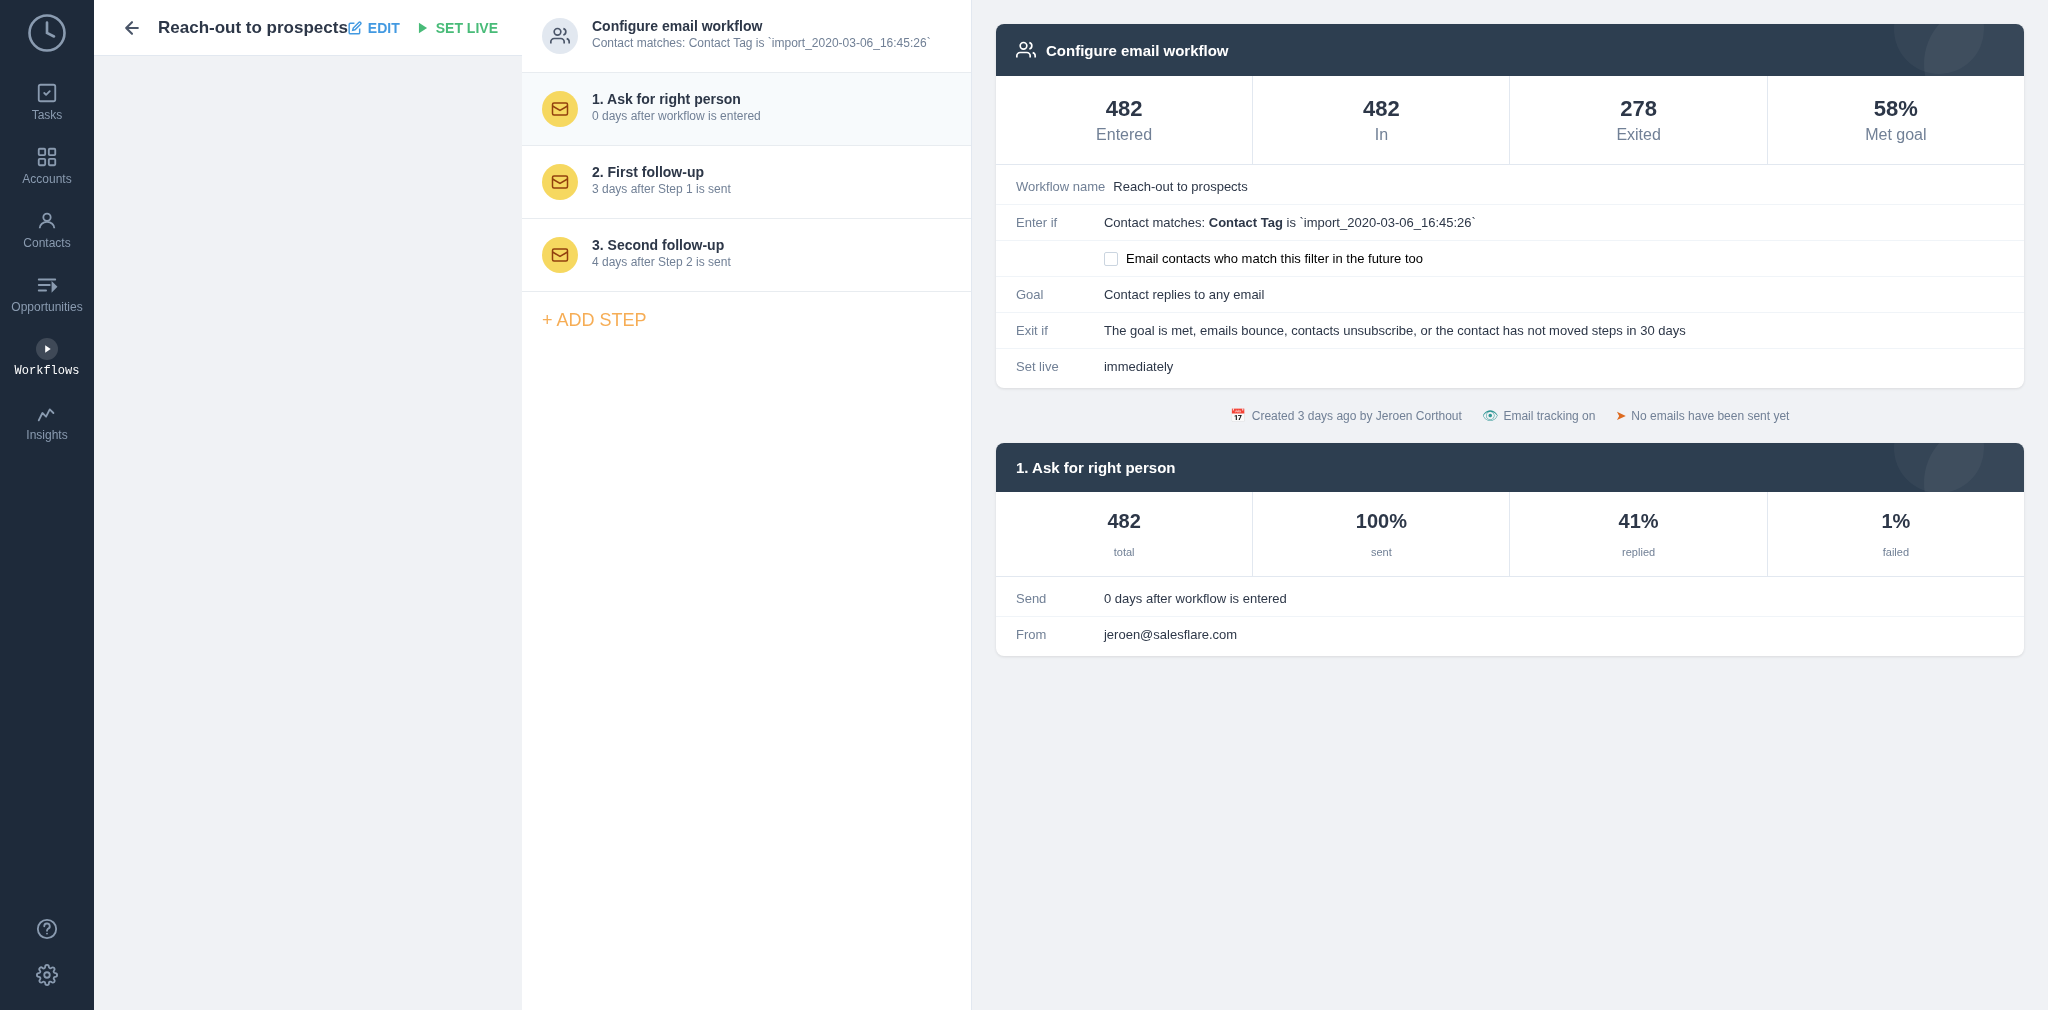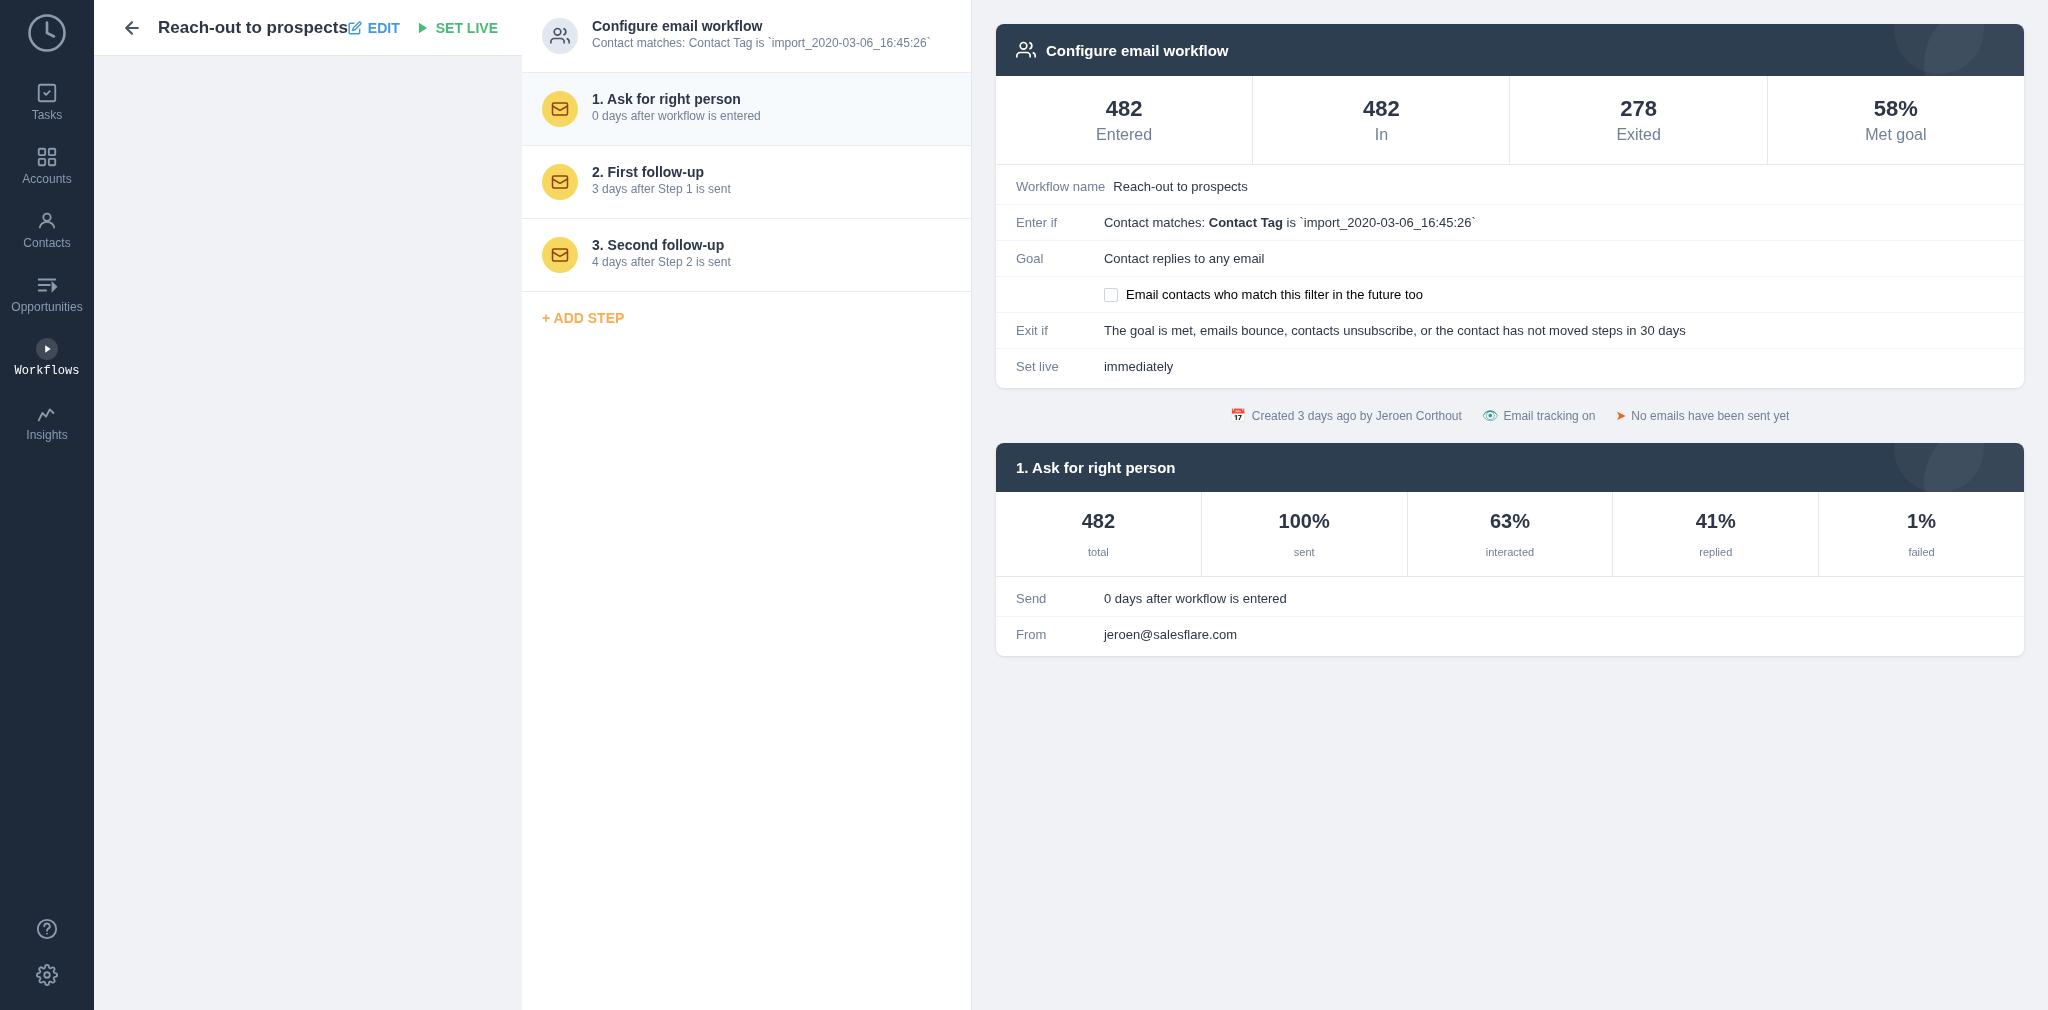--- a/index.html
+++ b/index.html
@@ -112,22 +112,22 @@
     .step-icon.contact { background: #e2e8f0; color: #4a5568; }
     .step-icon.email { background: #f6d860; color: #744210; }
 
     .step-info { flex: 1; }
     .step-name { font-size: 14px; font-weight: 600; color: #2d3748; }
     .step-sub { font-size: 12px; color: #718096; margin-top: 2px; }
 
     .add-step {
       padding: 18px 20px;
       color: #f6ad55;
-      font-weight: 700;
-      font-size: 14px;
+      font-weight: 400;
+      font-size: 18px;
       cursor: pointer;
       display: flex; align-items: center; gap: 6px;
     }
 
     
     .detail-panel {
       flex: 1;
       overflow-y: auto;
       padding: 24px;
       display: flex;
@@ -454,31 +454,31 @@
             <span class="detail-key">Workflow name</span>
             <span class="detail-val">Reach-out to prospects</span>
           </div>
           <div class="detail-row">
             <span class="detail-key">Enter if</span>
             <span class="detail-val">
               Contact matches: <strong>Contact Tag</strong> is `import_2020-03-06_16:45:26`
             </span>
           </div>
           <div class="detail-row">
-            <span class="detail-key">Goal</span>
-            <span class="detail-val">Contact replies to any email</span>
-          </div>
-          <div class="detail-row">
             <span class="detail-key"></span>
             <div class="checkbox-row">
               <div class="checkbox-box"></div>
               <span>Email contacts who match this filter in the future too</span>
             </div>
           </div>
           <div class="detail-row">
+            <span class="detail-key">Goal</span>
+            <span class="detail-val">Contact replies to any email</span>
+          </div>
+          <div class="detail-row">
             <span class="detail-key">Exit if</span>
             <span class="detail-val">The goal is met, emails bounce, contacts unsubscribe, or the contact has not moved steps in 30 days</span>
           </div>
           <div class="detail-row">
             <span class="detail-key">Set live</span>
             <span class="detail-val">immediately</span>
           </div>
         </div>
       </div>
 
@@ -505,24 +505,20 @@
         <div class="step-stats-row">
           <div class="step-stat-cell">
             <div class="step-stat-value">482</div>
             <div class="step-stat-label">total</div>
           </div>
           <div class="step-stat-cell">
             <div class="step-stat-value">100%</div>
             <div class="step-stat-label">sent</div>
           </div>
           <div class="step-stat-cell">
-            <div class="step-stat-value">63%</div>
-            <div class="step-stat-label">interacted</div>
-          </div>
-          <div class="step-stat-cell">
             <div class="step-stat-value">41%</div>
             <div class="step-stat-label">replied</div>
           </div>
           <div class="step-stat-cell">
             <div class="step-stat-value">1%</div>
             <div class="step-stat-label">failed</div>
           </div>
         </div>
 
         <div class="card-details">

